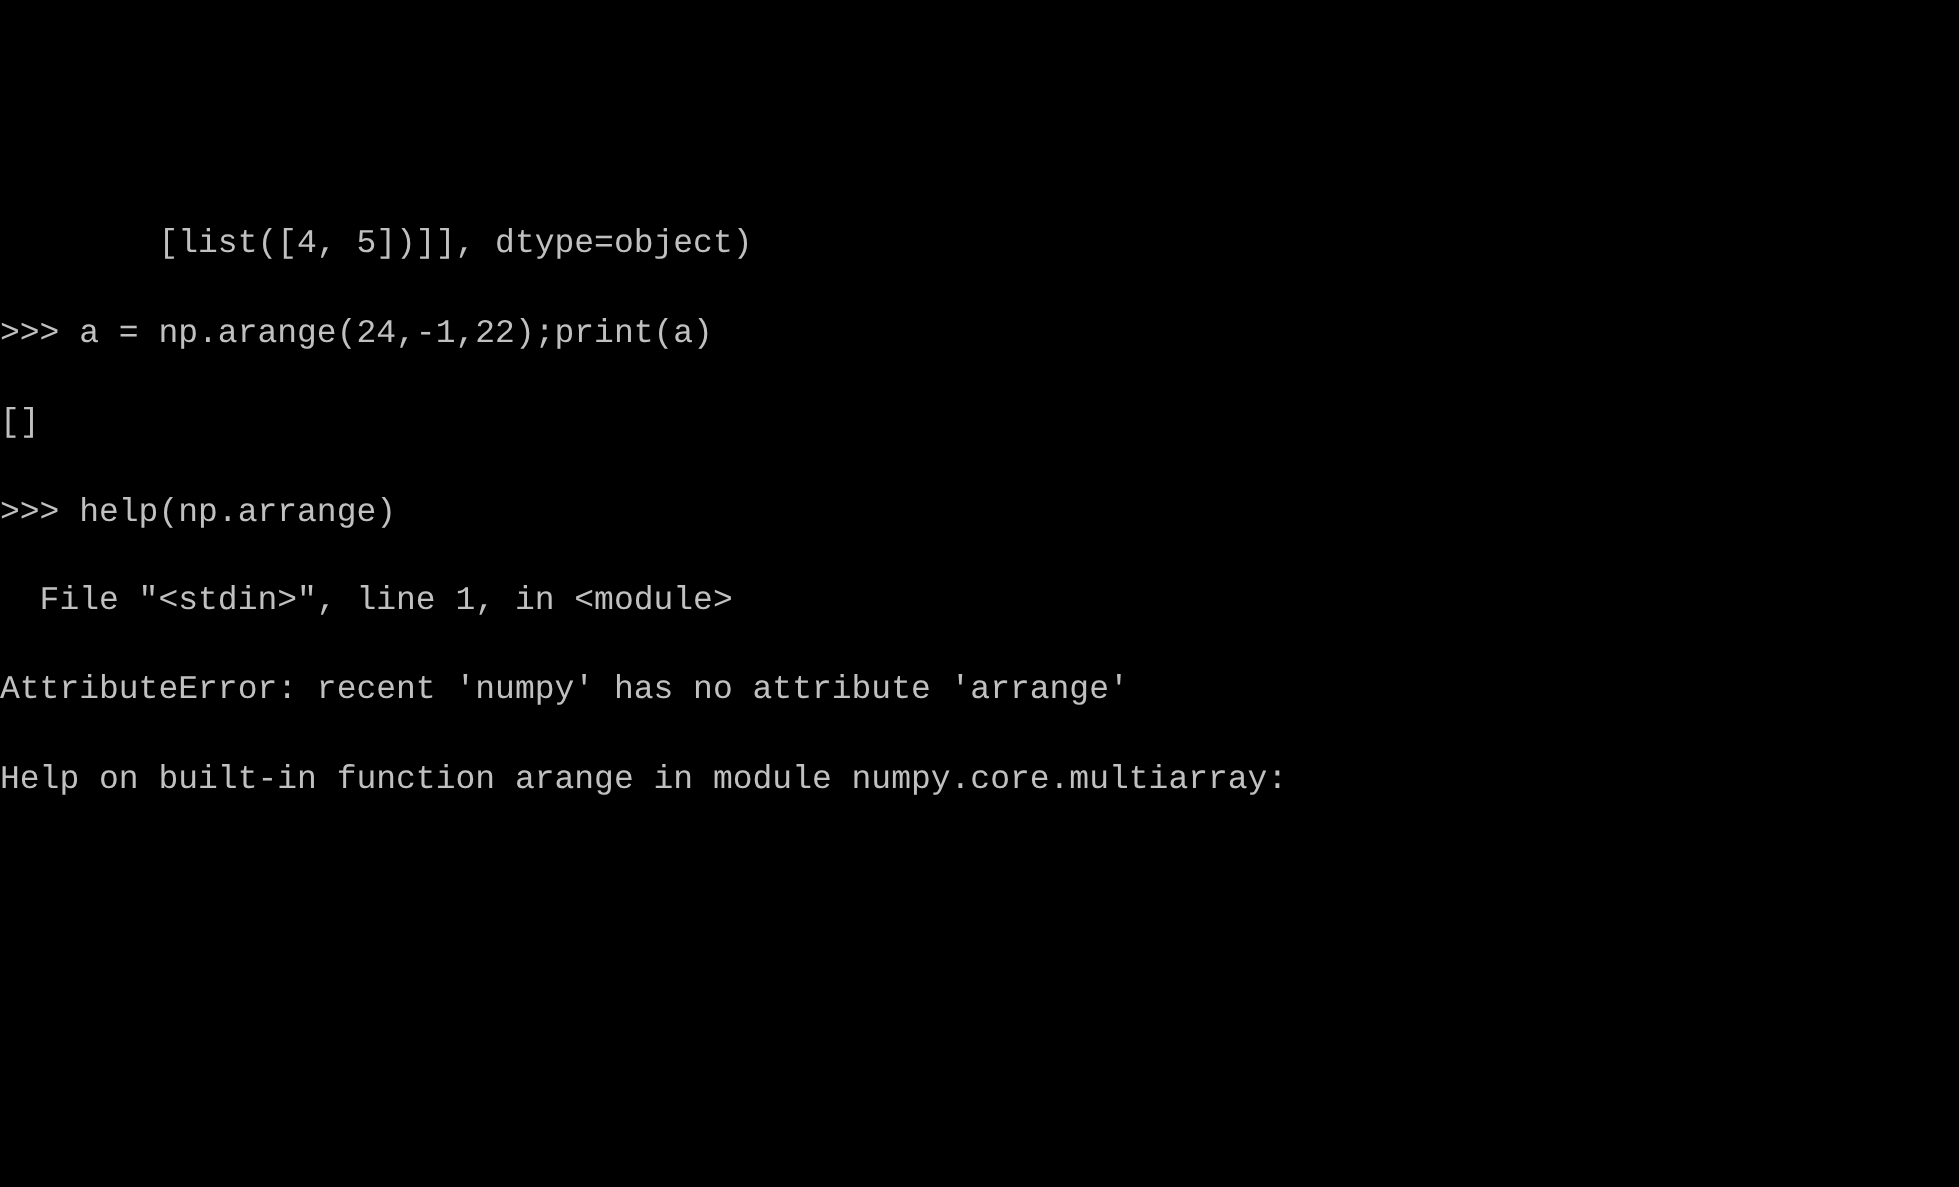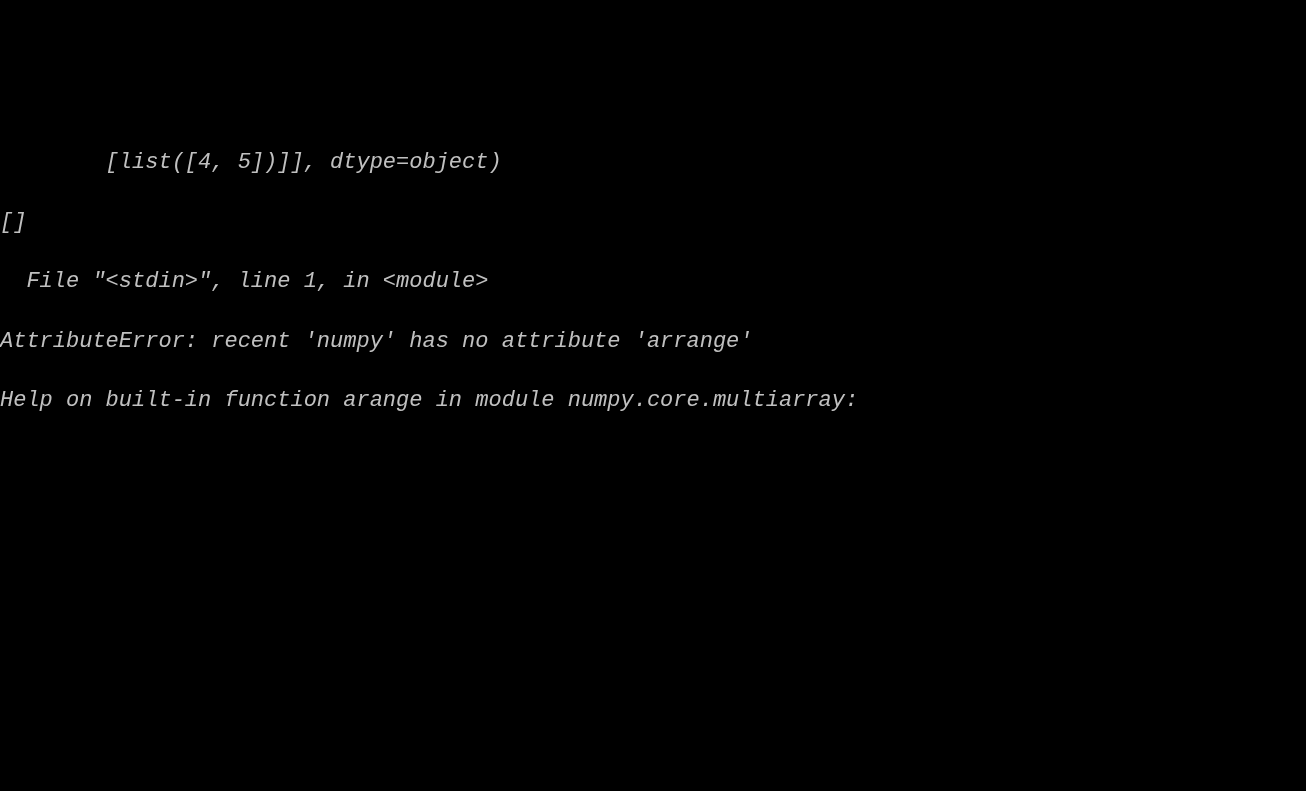--- a/index.html
+++ b/index.html
@@ -17,31 +17,32 @@
       white-space: pre;
       overflow: hidden;
       width: 1306px;
       height: 791px;
     }
     .terminal {
       padding: 0;
     }
     .line {
       white-space: pre;
-      font-style: italic;
     }
   </style>
 </head>
 <body>
 
 
 
 <div class="terminal">
 <div class="line">        [list([4, 5])]], dtype=object)</div>
+<div class="line">&gt;&gt;&gt; a = np.arange(24,-1,22);print(a)</div>
 <div class="line">[]</div>
+<div class="line">&gt;&gt;&gt; help(np.arrange)</div>
 <div class="line">  File "&lt;stdin&gt;", line 1, in &lt;module&gt;</div>
 <div class="line">AttributeError: recent 'numpy' has no attribute 'arrange'</div>
 <div class="line">Help on built-in function arange in module numpy.core.multiarray:</div>
 <div class="line"></div>
 
 
 <div class="line"></div>
 
 <div class="line"></div>
 

